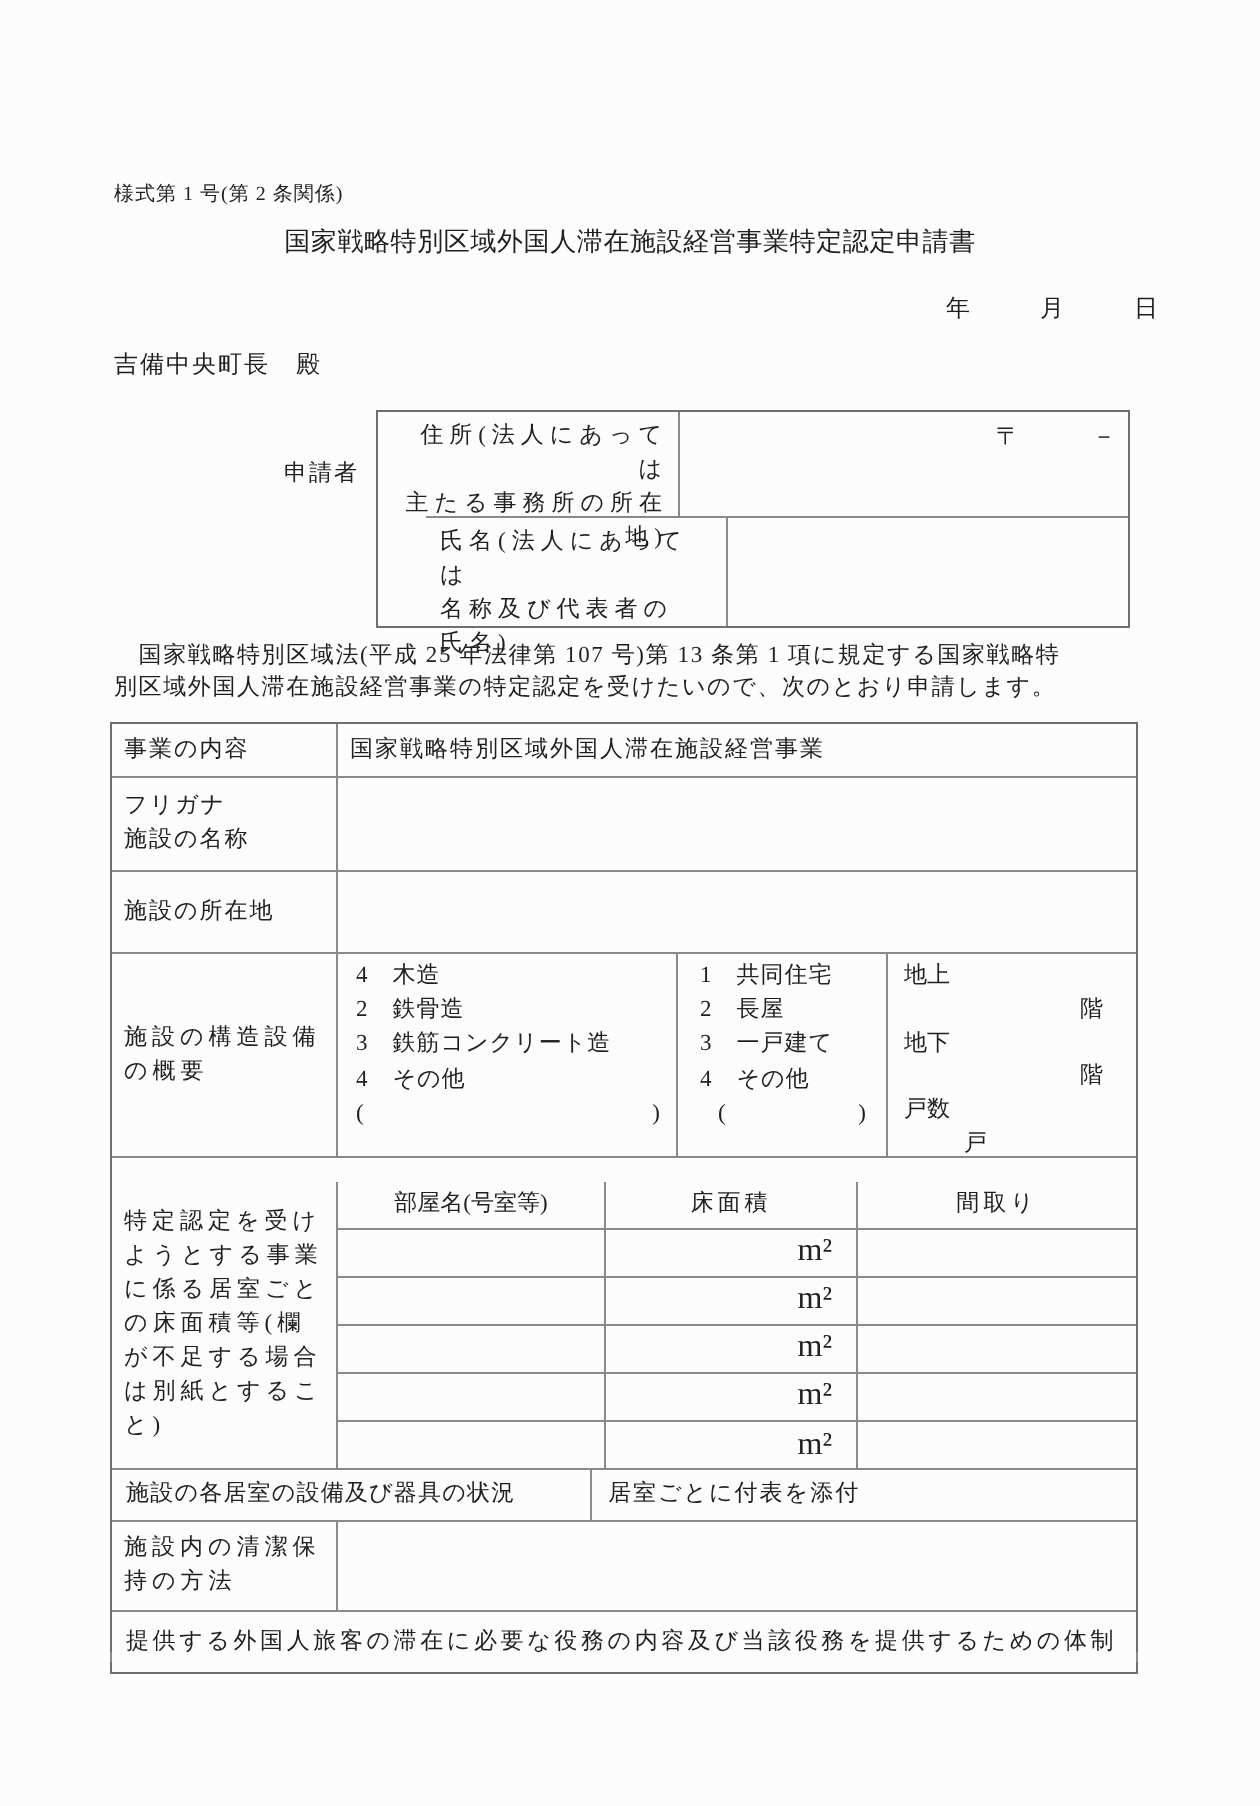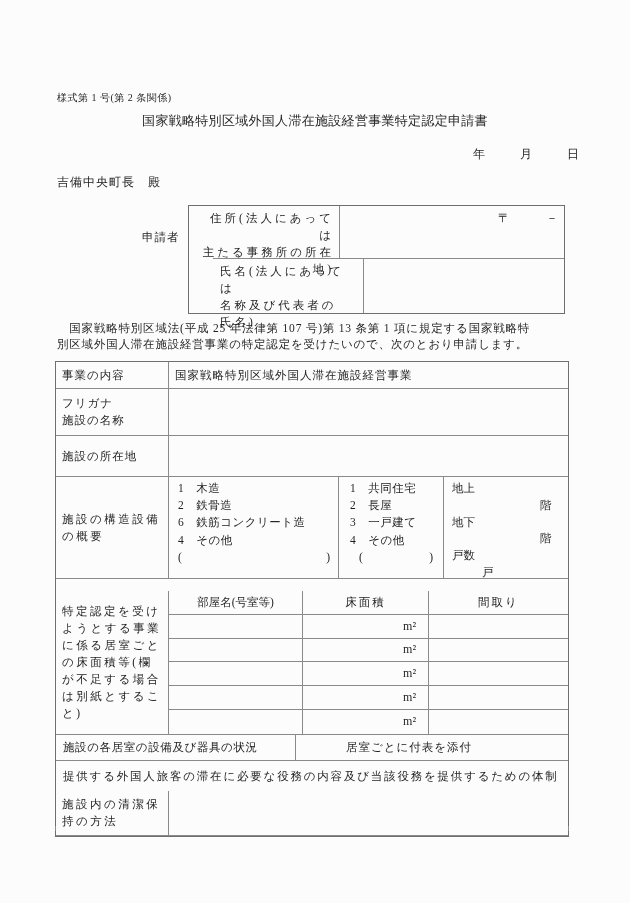--- a/index.html
+++ b/index.html
@@ -59,21 +59,21 @@
     padding:2px 4px 2px 6px;letter-spacing:1px;line-height:17px;
   }
   .vc{flex:1;display:flex;align-items:center;padding:2px 6px;letter-spacing:1px;}
   .jw{letter-spacing:2.5px;} 
 
   .r-business{height:27px;}
   .r-name{height:47px;}
   .r-location{height:41px;}
   .r-structure{height:102px;}
   .r-rooms{height:144px;margin-top:12px;}
-  .r-equip{height:26px;gap:42px;}
+  .r-equip{height:26px;}
   .r-clean{height:45px;}
   .r-services{height:30px;}
 
   
   .st-c1{width:170px;border-right:1px solid var(--bc);padding:3px 8px 0 9px;line-height:17.2px;}
   .st-c2{width:105px;border-right:1px solid var(--bc);padding:3px 8px 0 11px;line-height:17.2px;}
   .st-c3{flex:1;padding:3px 6px 0 8px;line-height:16.8px;}
   .opt{letter-spacing:.5px;}
   .paren-line{display:flex;justify-content:space-between;}
   .paren-line.c2{padding-left:9px;padding-right:2px;}
@@ -82,21 +82,21 @@
 
   
   .rooms-sub{flex:1;display:flex;flex-direction:column;}
   .rr{display:flex;height:24px;}
   .rr.bb{border-bottom:1px solid var(--bc);}
   .rc1{width:134px;border-right:1px solid var(--bc);display:flex;align-items:center;justify-content:center;}
   .rc2{width:126px;border-right:1px solid var(--bc);display:flex;align-items:center;justify-content:center;}
   .rc3{flex:1;display:flex;align-items:center;justify-content:center;}
   .rc2.val{justify-content:flex-end;padding-right:12px;}
   .rh{letter-spacing:2px;}
-  .sup2{font-size:12px;}
+  .sup2{font-size:16px;}
 
   
   .eq-label{width:240px;border-right:1px solid var(--bc);display:flex;align-items:center;padding:2px 4px 2px 7px;letter-spacing:.6px;}
   .eq-value{flex:1;display:flex;align-items:center;padding:2px 8px;letter-spacing:1px;text-align:center;}
 
   
   .sv-cell{flex:1;display:flex;align-items:center;padding:2px 4px 2px 7px;letter-spacing:1.8px;}
 
   
   .table-stub{
@@ -151,23 +151,23 @@
     </div>
 
     <div class="r bb r-location">
       <div class="lc">施設の所在地</div>
       <div class="vc"></div>
     </div>
 
     <div class="r bb r-structure">
       <div class="lc jw">施設の構造設備の概要</div>
       <div class="st-c1">
-        <div class="opt">1　木造</div>
+        <div class="opt">4　木造</div>
         <div class="opt">2　鉄骨造</div>
-        <div class="opt">6　鉄筋コンクリート造</div>
+        <div class="opt">3　鉄筋コンクリート造</div>
         <div class="opt">4　その他</div>
         <div class="paren-line">
           <span>(</span>
           <span>)</span>
         </div>
       </div>
       <div class="st-c2">
         <div class="opt">1　共同住宅</div>
         <div class="opt">2　長屋</div>
         <div class="opt">3　一戸建て</div>
@@ -227,27 +227,27 @@
           <div class="rc3"></div>
         </div>
       </div>
     </div>
 
     <div class="r bb r-equip">
       <div class="eq-label">施設の各居室の設備及び器具の状況</div>
       <div class="eq-value">居室ごとに付表を添付</div>
     </div>
 
-    <div class="r r-services">
-      <div class="sv-cell">提供する外国人旅客の滞在に必要な役務の内容及び当該役務を提供するための体制</div>
-    </div>
-
     <div class="r bb r-clean">
       <div class="lc jw pre">施設内の清潔保
 持の方法</div>
       <div class="vc"></div>
     </div>
 
+    <div class="r r-services">
+      <div class="sv-cell">提供する外国人旅客の滞在に必要な役務の内容及び当該役務を提供するための体制</div>
+    </div>
+
   </div>
 
   <div class="abs table-stub"></div>
 
 </div>
 
 </body></html>

